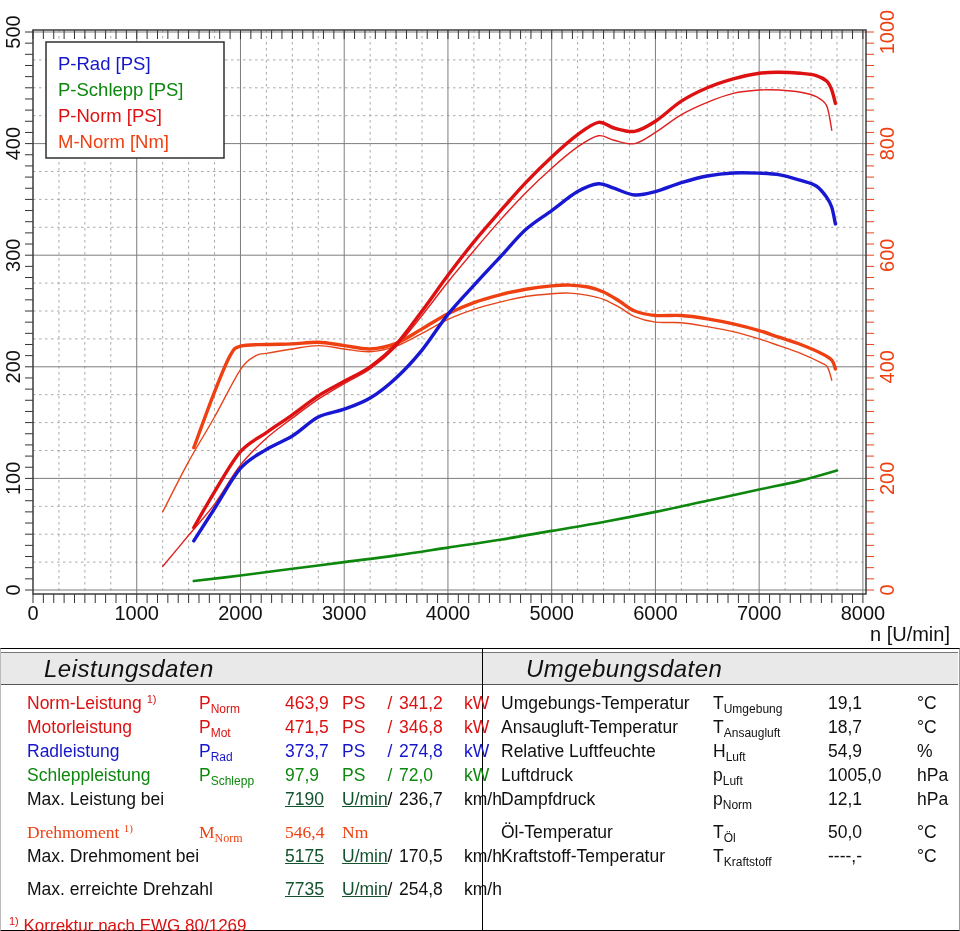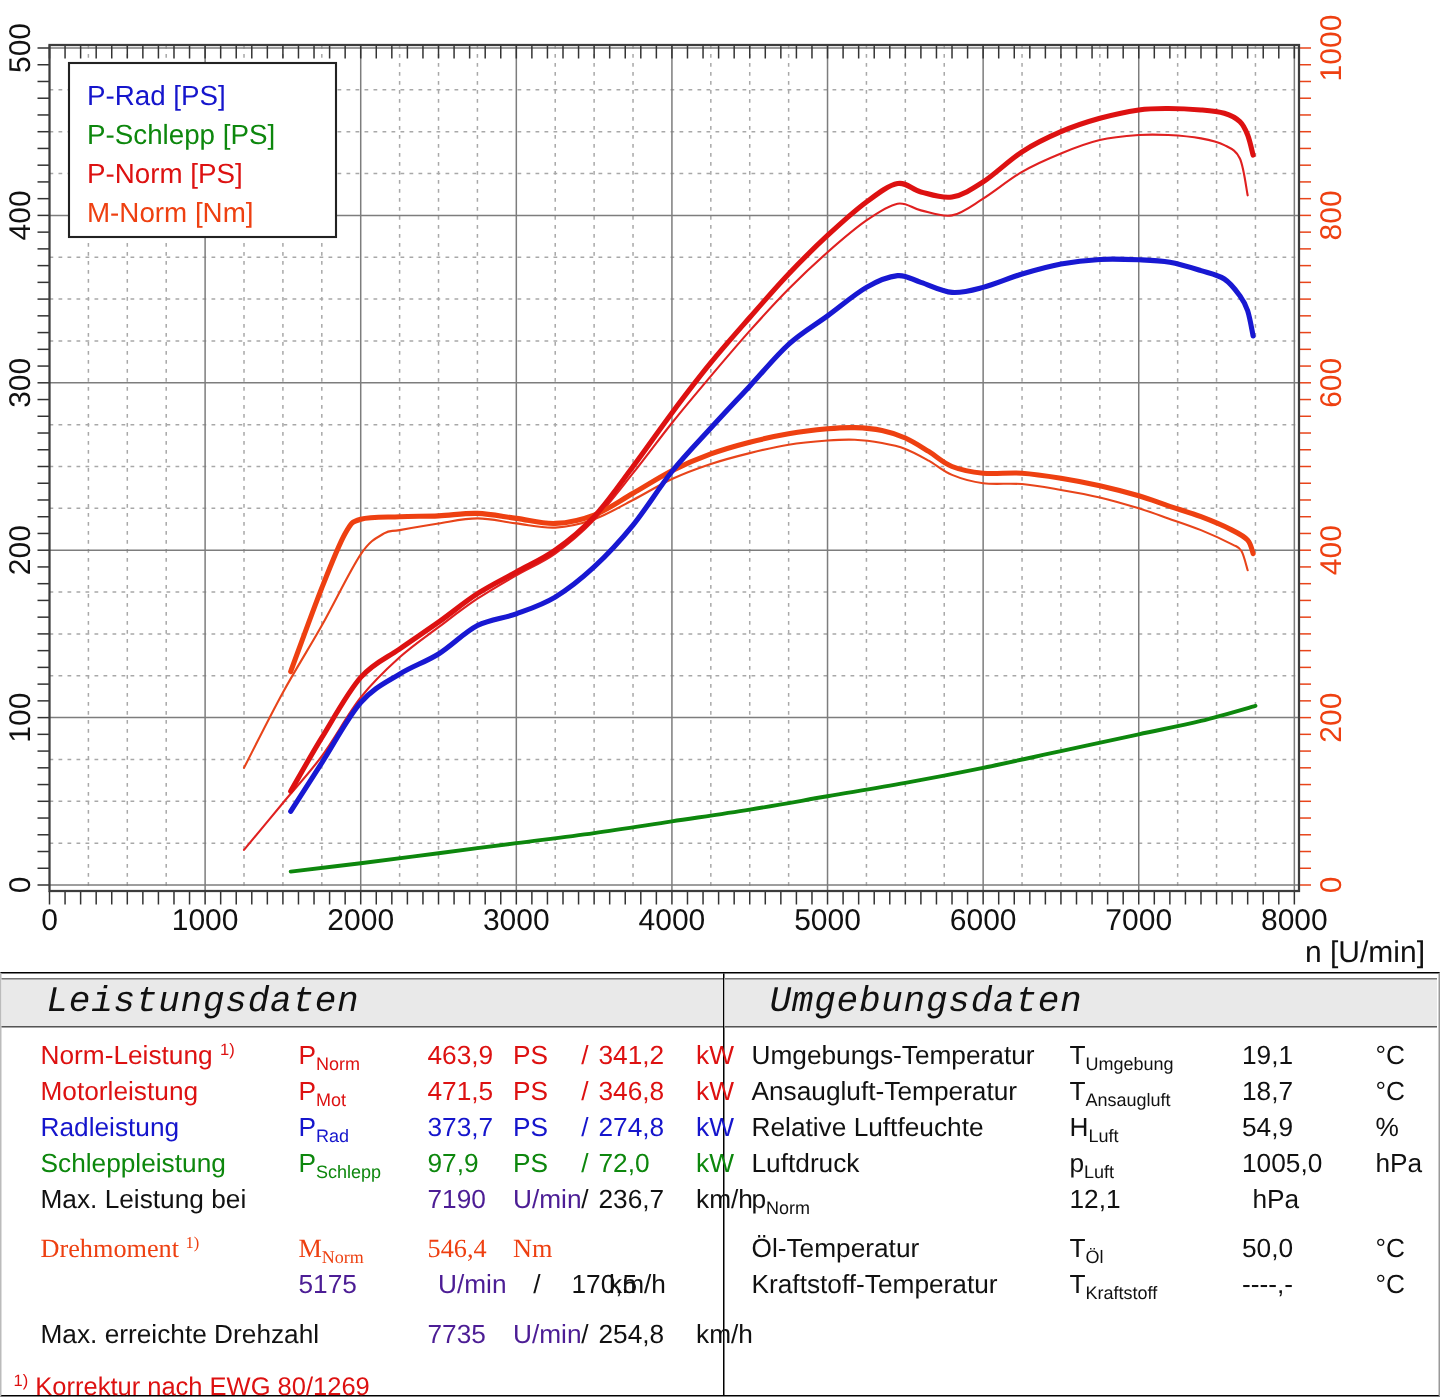--- a/index.html
+++ b/index.html
@@ -3,35 +3,35 @@
 <meta charset="utf-8">
 <style>
   html,body{margin:0;padding:0;background:#fff;}
   body{width:960px;height:931px;overflow:hidden;font-family:"Liberation Sans",sans-serif;position:relative;}
   #chart{display:block;}
   .bottom{position:absolute;left:0;top:648px;width:958px;height:281px;border-top:1px solid #000;border-bottom:2px solid #000;border-left:1px solid #bbb;border-right:1px solid #999;}
   .panel{position:absolute;top:0;bottom:0;}
   .panel.left{left:0;width:481px;border-right:1px solid #000;}
   .panel.right{left:482px;width:475px;}
   .hdrbar{margin-top:3px;height:31px;background:#e9e9e9;border-top:1px solid #777;border-bottom:1px solid #555;display:flex;align-items:center;}
-  .hdrbar .hdr{font-style:italic;font-size:24px;color:#111;padding-left:30px;letter-spacing:0.5px;font-family:Liberation Mono, monospace;}
+  .hdrbar .hdr{font-style:italic;font-size:24px;color:#111;padding-left:43px;letter-spacing:0.5px;}
   .rows{padding-top:8px;}
   .prow{display:grid;grid-template-columns:172px 86px 50px 46px 18px 58px 42px;align-items:baseline;height:24px;font-size:17.5px;padding-left:26px;}
   .panel.right .prow{grid-template-columns:212px 115px 82px 47px;padding-left:18px;}
   .c{white-space:nowrap;}
   .num{text-align:left;}
   .unit{padding-left:7px;}
   .slash{text-align:center;}
   .sub{font-size:12px;vertical-align:-4px;}
   .sup{font-size:11px;vertical-align:6px;}
   .red{color:#dd1111;}
   .blue{color:#1515cc;}
   .green{color:#0d870d;}
   .orange{color:#ee4011;font-family:Liberation Serif, serif;}
-  .gray{color:#4c1d95;}
+  .gray{color:#14532d;text-decoration:underline;}
   .black{color:#111;}
   .gap{margin-top:9px;}
   .fnote{padding-left:8px;margin-top:8px;font-size:17px;color:#dd1111;line-height:21px;}
 </style>
 </head>
 <body>
 
 <svg id="chart" width="960" height="648">
     <line x1="58.934375" y1="30" x2="58.934375" y2="594" stroke="#a8a8a8" stroke-width="1" stroke-dasharray="2.5 3.5"></line>
     <line x1="84.86875" y1="30" x2="84.86875" y2="594" stroke="#a8a8a8" stroke-width="1" stroke-dasharray="2.5 3.5"></line>
@@ -440,20 +440,21 @@
       <div class="prow gap">
         <span class="c orange"><span>Drehmoment</span> <span class="sup">1)</span></span>
         <span class="c orange"><span>M</span><span class="sub">Norm</span></span>
         <span class="c orange num">546,4</span>
         <span class="c orange unit">Nm</span>
         <span class="c slash"></span>
           <span class="c"></span>
           <span class="c"></span>
       </div>
       <div class="prow">
+        <span class="c black"><span>Max. Drehmoment bei</span></span>
         <span class="c"></span>
         <span class="c gray num">5175</span>
         <span class="c gray unit">U/min</span>
         <span class="c black slash">/</span>
         <span class="c black num">170,5</span>
         <span class="c black unit">km/h</span>
       </div>
       <div class="prow gap">
         <span class="c black"><span>Max. erreichte Drehzahl</span></span>
         <span class="c"></span>
@@ -493,20 +494,21 @@
         <span class="c black num">54,9</span>
         <span class="c black unit">%</span>
       </div>
       <div class="prow">
         <span class="c black">Luftdruck</span>
         <span class="c black"><span>p</span><span class="sub">Luft</span></span>
         <span class="c black num">1005,0</span>
         <span class="c black unit">hPa</span>
       </div>
       <div class="prow">
+        <span class="c black">Dampfdruck</span>
         <span class="c black"><span>p</span><span class="sub">Norm</span></span>
         <span class="c black num">12,1</span>
         <span class="c black unit">hPa</span>
       </div>
       <div class="prow gap">
         <span class="c black">Öl-Temperatur</span>
         <span class="c black"><span>T</span><span class="sub">Öl</span></span>
         <span class="c black num">50,0</span>
         <span class="c black unit">°C</span>
       </div>

